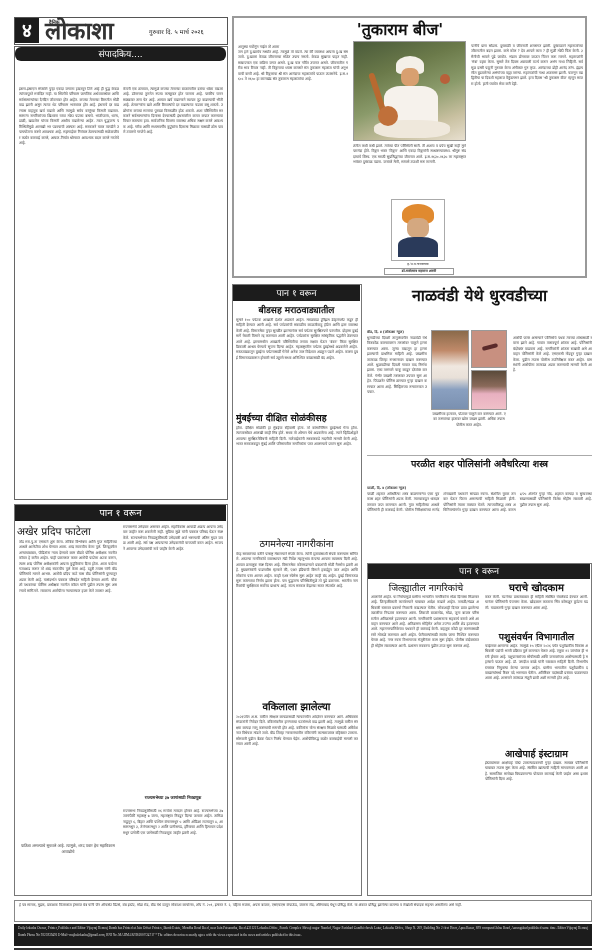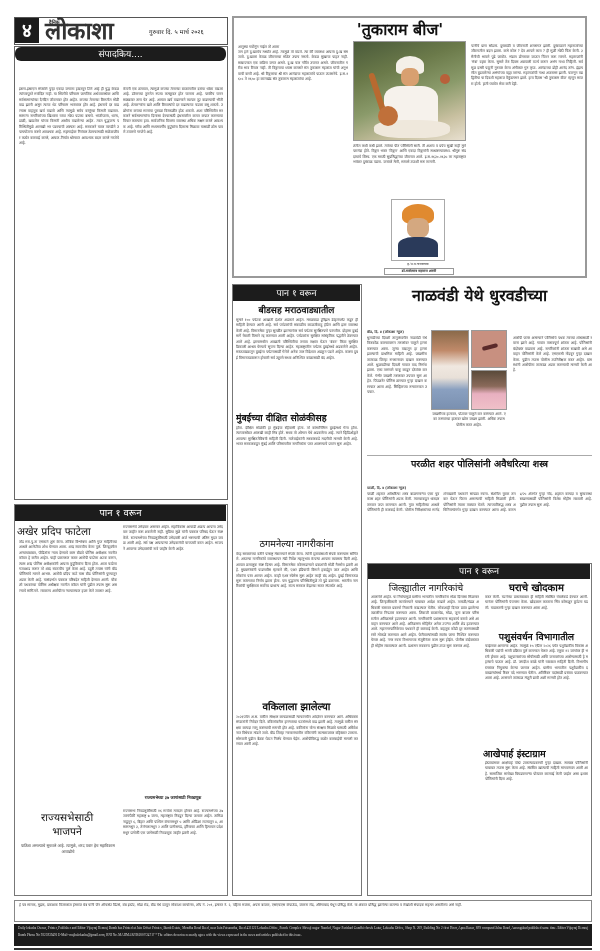--- a/index.html
+++ b/index.html
@@ -87,31 +87,28 @@
 </div>
 
 <div class="box" style="left:367px;top:563px;width:225px;height:333px;border-color:#777;">
   <div class="blackbar" style="left:0;top:0;width:222px;height:15px;font-size:9px;line-height:15px;font-weight:normal;">पान १ वरून</div>
   <div class="abs" style="left:2px;top:17px;width:112px;font-size:9.3px;line-height:13px;text-align:center;white-space:nowrap;">जिल्ह्यातील नागरिकांचे</div>
   <div class="abs txt" style="left:3px;top:31px;width:108px;height:298px;">आणलेले आहेत. या निर्णयामुळे ग्रामीण भागातील नागरिकांना मोठा दिलासा मिळणार आहे. जिल्हाधिकारी कार्यालयाने याबाबत आदेश काढले आहेत. तलाठी/मंडळ अधिकारी स्तरावर प्रकरणे निकाली काढण्यात येतील. लोकशाही दिनात प्राप्त झालेल्या तक्रारींचा निपटारा करण्यात आला. शिवाजी बाजारपेठ, मोंढा, जुना बाजार परिसरातील अतिक्रमणे हटवण्यात आली. नागरिकांनी प्रशासनाला सहकार्य करावे असे आवाहन करण्यात आले आहे. अतिक्रमण मोहिमेत अनेक टपऱ्या आणि शेड हटवण्यात आले. महानगरपालिकेच्या पथकाने ही कारवाई केली. वाहतूक कोंडी दूर करण्यासाठी रस्ते मोकळे करण्यात आले आहेत. फेरीवाल्यांसाठी स्वतंत्र जागा निश्चित करण्यात येणार आहे. नगर रचना विभागाच्या मंजुरीनंतर काम सुरू होईल. पोलीस बंदोबस्तात ही मोहीम राबवण्यात आली. प्रशासन लवकरच पुढील टप्पा सुरू करणार आहे.</div>
   <div class="abs" style="left:115px;top:17px;width:107px;font-size:10px;font-weight:bold;line-height:13px;text-align:center;white-space:nowrap;">घराचे खोदकाम</div>
   <div class="abs txt" style="left:117px;top:31px;width:103px;height:34px;">करत केली. घटनेच्या प्रकाराबाबत ही माहिती संबंधित यंत्रणेकडे देण्यात आली. यानंतर पोलिसांनी पंचनामा केला. खोदकाम करताना भिंत कोसळून दुर्घटना घडली. याप्रकरणी गुन्हा दाखल करण्यात आला आहे.</div>
   <div class="abs" style="left:115px;top:66px;width:107px;font-size:9.3px;font-weight:bold;line-height:13px;text-align:center;white-space:nowrap;">पशुसंवर्धन विभागातील</div>
   <div class="abs txt" style="left:117px;top:80px;width:103px;height:102px;">फाईलवर आणल्या आहेत. त्यामुळे १५ एप्रिल २०२६ पर्यंत पशुवैद्यकीय विकास अधिकारी पदांची भरती प्रक्रिया पूर्ण करण्यात येणार आहे. एकूण १२ जागांवर ही भरती होणार आहे. पशुपालकांच्या सोयीसाठी आणि जनावरांच्या आरोग्यासाठी हे महत्त्वाचे पाऊल आहे. डॉ. जगदीश काळे यांनी याबाबत माहिती दिली. विभागीय स्तरावर नियुक्त्या केल्या जाणार आहेत. ग्रामीण भागातील पशुवैद्यकीय दवाखान्यांमध्ये रिक्त पदे भरण्यात येतील. अतिरिक्त पदांसाठी प्रस्ताव पाठवण्यात आला आहे. शासनाने तात्काळ मंजुरी द्यावी अशी मागणी होत आहे.</div>
-  <div class="abs" style="left:115px;top:183px;width:107px;font-size:9.5px;font-weight:bold;line-height:13px;white-space:nowrap;">आखेपार्ह इंस्टाग्राम</div>
+  <div class="abs" style="left:115px;top:183px;width:107px;font-size:9.5px;font-weight:bold;line-height:13px;text-align:center;white-space:nowrap;">आखेपार्ह इंस्टाग्राम</div>
   <div class="abs txt" style="left:117px;top:197px;width:103px;height:130px;">इंस्टाग्रामवर आक्षेपार्ह पोस्ट टाकल्याप्रकरणी गुन्हा दाखल. सायबर पोलिसांनी याबाबत तपास सुरू केला आहे. संबंधित खात्याची माहिती मागवण्यात आली आहे. सामाजिक सलोखा बिघडवणाऱ्या पोस्टवर कारवाई केली जाईल असा इशारा पोलिसांनी दिला आहे.</div>
 </div>
 
 <div class="box" style="left:14px;top:504px;width:214px;height:392px;border-color:#777;">
   <div class="blackbar" style="left:0;top:0;width:211px;height:16px;font-size:9.5px;line-height:16px;font-weight:normal;">पान १ वरून</div>
   <div class="abs" style="left:2px;top:19px;width:100px;font-size:10.5px;line-height:14px;text-align:left;white-space:nowrap;">अखेर प्रदिप फाटेला</div>
   <div class="abs txt" style="left:4px;top:35px;width:98px;height:268px;">तोंड मरा.पु.ता एमकाने शुरू केला. तांत्रिक विश्लेषण आणि गुप्त माहितीच्या आधारे आरोपीचा शोध घेण्यात आला. शब्द स्वतःचीच केला पूर्ण. जिल्ह्यातील अन्यायाबाबत, पीडितांना न्याय देण्याचे काम बीडचे पोलिस अधीक्षक नवनीत कॉवत हे करीत आहेत. याही प्रकरणात फरार आरोपी फाटेला अटक करून, त्यास शब्द पोलिस अधीक्षकांनी आपला कुटुंबियांना दिला होता. आता फाटेला गजाआड करून तो शब्द स्वतःचीच पूर्ण केला आहे. दहुरी तपास यांनी बीड पोलिसांचे मानले आभार. आरोपी प्रदिप फाटे यास बीड पोलिसांनी पुण्यातून अटक केली आहे. यासंदर्भात पत्रकार परिषदेत माहिती देण्यात आली. चौकशी पथकाच्या पोलिस अधीक्षक नवनीत कॉवत यांनी पुढील तपास सुरू असल्याचे सांगितले. लवकरच आरोपीला न्यायालयात हजर केले जाणार आहे.</div>
-  <div class="abs" style="left:2px;top:305px;width:100px;font-size:10.5px;line-height:14px;text-align:center;white-space:nowrap;">
-    <span style="display:block;width:60px;margin:0 auto;white-space:normal;">राज्यसभेसाठी भाजपने</span>
-  </div>
   <div class="abs txt" style="left:4px;top:338px;width:98px;height:30px;text-align:center;font-size:3.9px;line-height:6px;">पाठिंबा असल्याचे सूचवले आहे. त्यामुळे, शरद पवार हेच महाविकास आघाडीचे</div>
   <div class="abs txt" style="left:108px;top:20px;width:100px;height:270px;">राज्यसभेचे उमेदवार असणार आहेत. महाविकास आघाडी अद्याप आपला उमेदवार जाहीर करू शकलेली नाही. सुप्रिया सुळे यांनी पत्रकार परिषद घेऊन स्पष्ट केले. राज्यसभेच्या निवडणुकीसाठी उमेदवारी अर्ज भरण्याची अंतिम मुदत जवळ आली आहे. सर्व पक्ष आपापल्या उमेदवारांची चाचपणी करत आहेत. भाजपने आपल्या उमेदवारांची नावे जाहीर केली आहेत.</div>
   <div class="sub" style="left:108px;top:290px;width:100px;white-space:normal;">राज्यसभेच्या ३७ जागांसाठी निवडणूक</div>
   <div class="abs txt" style="left:108px;top:304px;width:100px;height:80px;">राज्यसभा निवडणुकीसाठी १६ मार्चला मतदान होणार आहे. राज्यसभेच्या ३७ जागांपैकी महाराष्ट्र ७ जागा, महाराष्ट्रात निवडून दिल्या जाणार आहेत. तामिळनाडूतून ६, बिहार आणि पश्चिम बंगालमधून ५ आणि ओडिशा राज्यातून ४, आसाममधून ३, तेलंगणामधून २ आणि छत्तीसगड, हरियाणा आणि हिमाचल प्रदेशमधून प्रत्येकी एक जागेसाठी निवडणूक जाहीर झाली आहे.</div>
 </div>
 
 <div class="box" style="left:14px;top:900px;width:578px;height:22px;border-color:#888;">
   <div class="abs txt" style="left:4px;top:2px;width:568px;height:18px;">हे पत्र मालक, मुद्रक, प्रकाशक विजयराज हेमराज बंब यांनी जैन ऑफसेट प्रिंटर्स, बंब इस्टेट, मोंढा रोड, बीड येथे छापून लोकाशा कार्यालय, शॉप नं. २०९, इमारत नं. २, पहिला मजला, अपना बाजार, एसएफएस कंपाऊंड, जालना रोड, औरंगाबाद येथून प्रसिद्ध केले. या अंकात प्रसिद्ध झालेल्या बातम्या व लेखांशी संपादक सहमत असतीलच असे नाही.</div>
 </div>
 

